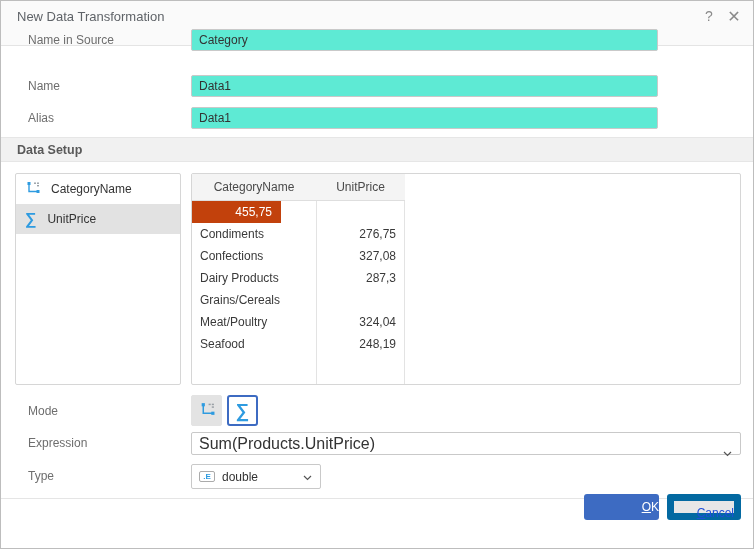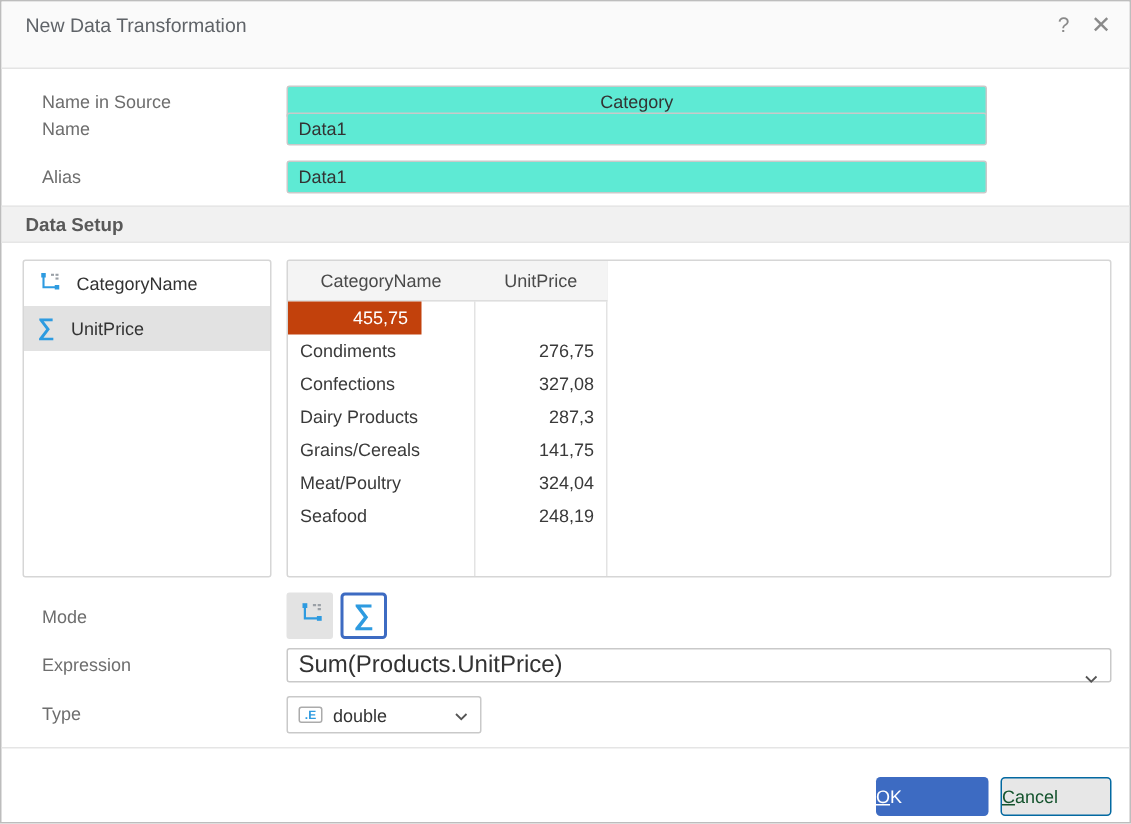--- a/index.html
+++ b/index.html
@@ -8,21 +8,21 @@
 
   
   .titlebar { position:absolute; top:0; left:0; right:0; height:45px; background:#fafafa; border-bottom:1px solid #e4e4e4; }
   .titlebar .title { position:absolute; left:16px; top:8px; font-size:13px; color:#5f6368; }
   .titlebar .help { position:absolute; right:36px; top:7px; font-size:14px; color:#8a8a8a; cursor:pointer; width:16px; text-align:center; }
   .titlebar .close { position:absolute; right:11px; top:6px; font-size:16px; color:#8a8a8a; cursor:pointer; width:16px; text-align:center; }
 
   
   .f-label { position:absolute; left:27px; font-size:12px; color:#6e6e6e; line-height:22px; }
   .f-input { position:absolute; left:190px; width:467px; height:22px; border:1px solid #c9c9c9; border-radius:2px; font-size:12px; color:#333; padding:0 7px; font-family:"Liberation Sans", sans-serif; background:#5eead4; }
-  .r1 { top:56px;text-align:center; } .r2 { top:74px; } .r3 { top:106px; }
+  .r1 { top:28px; } .r2 { top:74px; } .r3 { top:106px; }
 
   
   .section-band { position:absolute; top:136px; left:0; right:0; height:25px; background:#f1f1f1; border-top:1px solid #e6e6e6; border-bottom:1px solid #e6e6e6; }
   .section-band span { position:absolute; left:16px; top:5px; font-size:12.5px; font-weight:bold; color:#595959; }
 
   
   .field-list { position:absolute; left:14px; top:172px; width:166px; height:212px; border:1px solid #d6d6d6; border-radius:2px; background:#fff; overflow:hidden; }
   .field-item { height:30px; display:flex; align-items:center; gap:11px; padding-left:9px; font-size:12px; color:#333; cursor:pointer; }
   .field-item.selected { background:#e2e2e2; }
   .sum-glyph { color:#2e9be0; font-size:16px; font-weight:bold; line-height:1; }
@@ -53,23 +53,23 @@
   .chev { position:absolute; right:8px; top:8px; }
 
   
   .type-label { top:464px; }
   .type-select { position:absolute; left:190px; top:463px; width:130px; height:25px; border:1px solid #c9c9c9; border-radius:2px; background:#fff; display:flex; align-items:center; gap:7px; padding-left:7px; font-size:12px; color:#333; cursor:pointer; }
   .type-icon { display:inline-block; width:16px; height:11px; border:1px solid #ababab; border-radius:2px; font-size:8px; line-height:9px; text-align:center; color:#2e9be0; font-weight:bold; letter-spacing:0; }
   .type-select .chev2 { margin-left:auto; margin-right:8px; }
 
   
   .footer-sep { position:absolute; left:0; right:0; top:497px; height:1px; background:#e5e5e5; }
-  .btn { position:absolute; top:517px; height:26px; border-radius:3px; font-size:12px; text-align:left; cursor:pointer; border:none; font-family:"Liberation Sans", sans-serif; }
+  .btn { position:absolute; top:493px; height:26px; border-radius:3px; font-size:12px; text-align:right; cursor:pointer; border:none; font-family:"Liberation Sans", sans-serif; }
   .btn-ok { left:583px; width:75px; background:#3d6bc2; color:#fff; }
-  .btn-cancel { left:666px; width:74px; background:#e7e7e7; color:#14532d; border:1px solid #0369a1; }
+  .btn-cancel { left:666px; width:74px; background:#e7e7e7; color:#1d4ed8; border:7px solid #0369a1; }
   .btn .lbl { display:block; line-height:24px; }
   .btn .lbl::first-letter { text-decoration:underline; }
 </style>
 </head>
 <body>
 
 <div class="dialog">
 
   <div class="titlebar">
     <span class="title">New Data Transformation</span>
@@ -128,21 +128,20 @@
       <div class="tr">
         <div class="td-name">Confections</div>
         <div class="td-val">327,08</div>
       </div>
       <div class="tr">
         <div class="td-name">Dairy Products</div>
         <div class="td-val">287,3</div>
       </div>
       <div class="tr">
         <div class="td-name">Grains/Cereals</div>
-        <div class="td-val">141,75</div>
       </div>
       <div class="tr">
         <div class="td-name">Meat/Poultry</div>
         <div class="td-val">324,04</div>
       </div>
       <div class="tr">
         <div class="td-name">Seafood</div>
         <div class="td-val">248,19</div>
       </div>
     </div>

